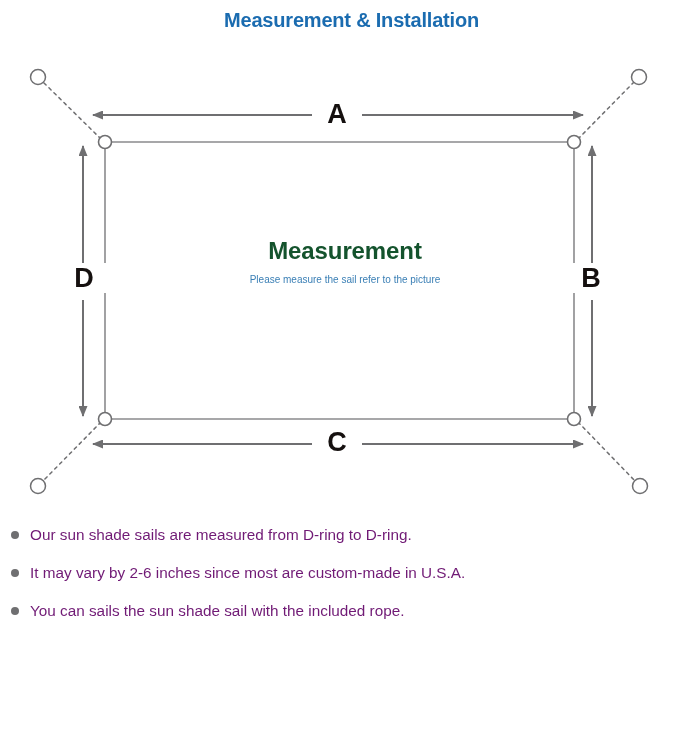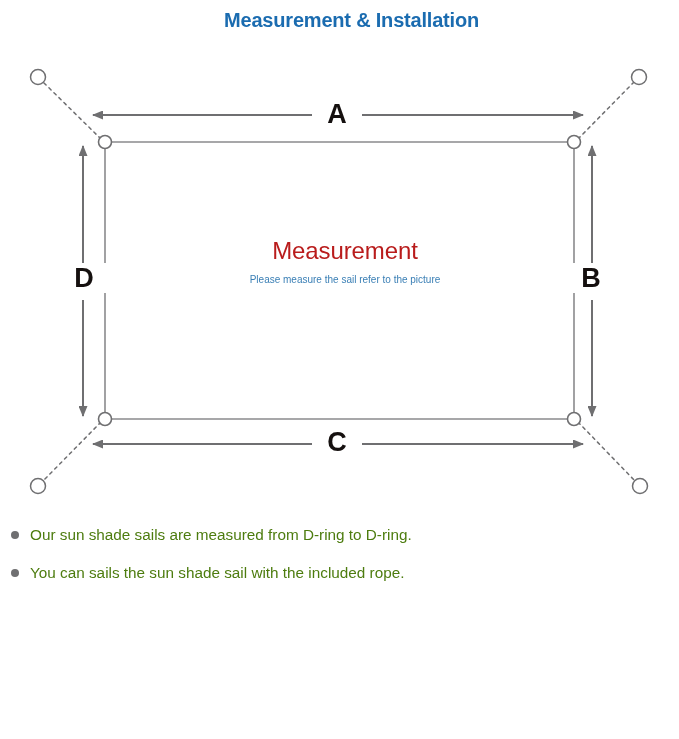--- a/index.html
+++ b/index.html
@@ -58,22 +58,22 @@
 
   .center-block {
     position: absolute;
     left: 115px;
     top: 188px;
     width: 460px;
     text-align: center;
   }
   .center-title {
     font-size: 24px;
-    font-weight: normal;
-    color: #b91c1c;
+    font-weight: bold;
+    color: #14532d;
     line-height: 30px;
     letter-spacing: -0.1px;
   }
   .center-sub {
     font-size: 10px;
     color: #3a7fb5;
     line-height: 22px;
     margin-top: 3px;
   }
 
@@ -84,21 +84,21 @@
     top: 524px;
     width: 679px;
   }
   .note-item {
     position: relative;
     padding-left: 30px;
     padding-right: 6px;
     margin-bottom: 17px;
     font-size: 15.3px;
     line-height: 21px;
-    color: #4d7c0f;
+    color: #701a75;
   }
   .note-bullet {
     position: absolute;
     left: 11px;
     top: 7px;
     width: 8px;
     height: 8px;
     border-radius: 50%;
     background: #6f6f71;
   }
@@ -158,15 +158,19 @@
   </div>
 </div>
 
 <div class="notes">
   <div class="note-item">
     <span class="note-bullet"></span>
     <span>Our sun shade sails are measured from D-ring to D-ring.</span>
   </div>
   <div class="note-item">
     <span class="note-bullet"></span>
+    <span>It may vary by 2-6 inches since most are custom-made in U.S.A.</span>
+  </div>
+  <div class="note-item">
+    <span class="note-bullet"></span>
     <span>You can sails the sun shade sail with the included rope.</span>
   </div>
 </div>
 
 </body></html>

